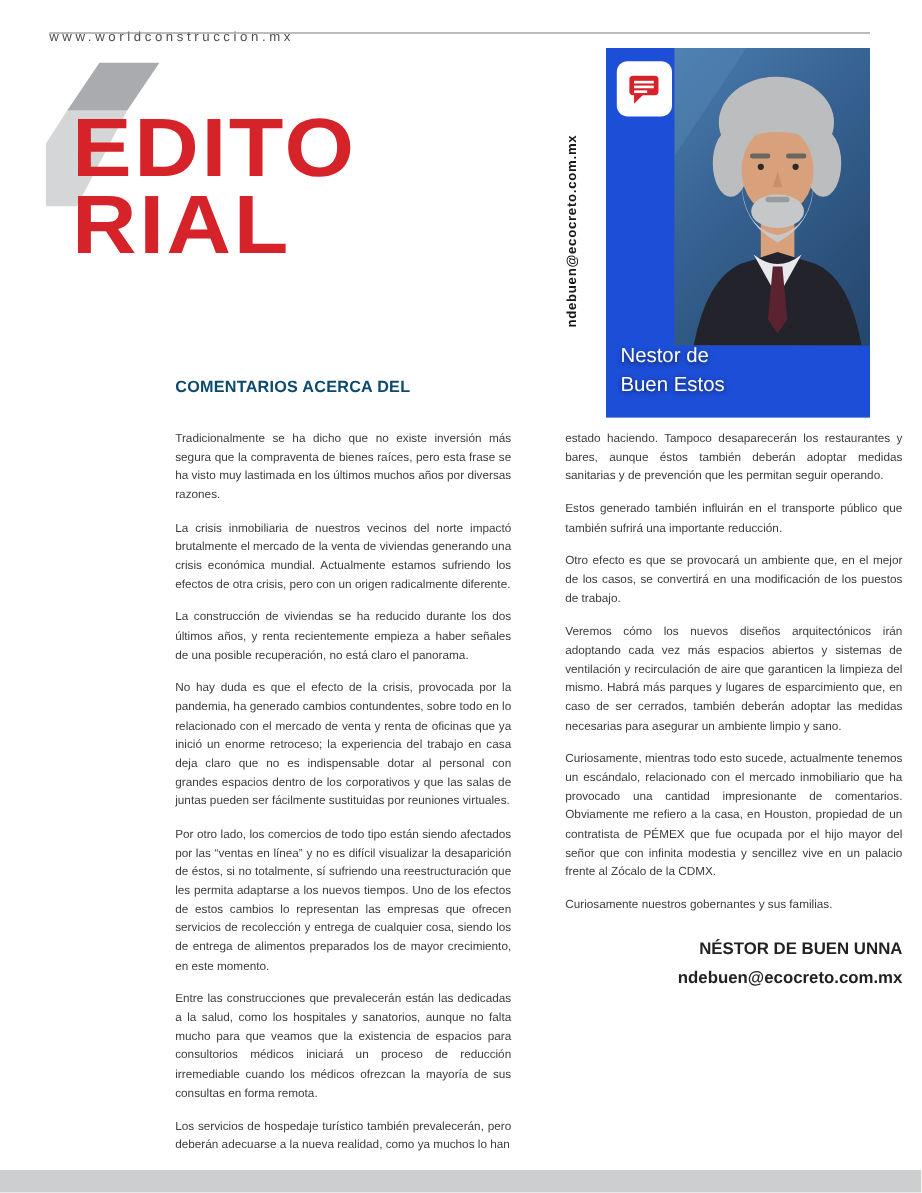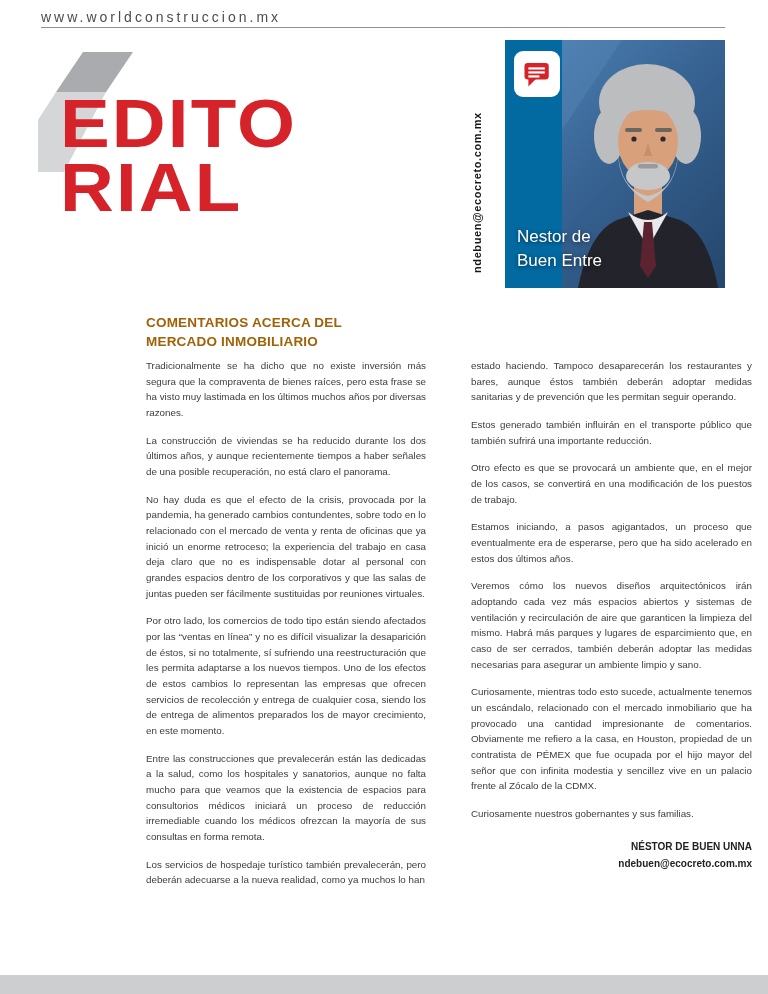--- a/index.html
+++ b/index.html
@@ -1,52 +1,52 @@
 <!DOCTYPE html>
 <html><head>
 <meta charset="utf-8">
 <style>
   html,body{margin:0;padding:0;background:#ffffff;}
   .page{position:relative;width:768px;height:994px;background:#ffffff;overflow:hidden;
         font-family:"Liberation Sans", sans-serif;color:#3a3a3a;}
 
-  .site{position:absolute;left:41px;top:9px;font-size:14px;letter-spacing:3px;color:#4d4d4d;}
+  .site{position:absolute;left:41px;top:25px;font-size:11px;letter-spacing:3px;color:#4d4d4d;}
   .rule{position:absolute;left:41px;top:27px;width:684px;height:1px;background:#8f9092;}
 
   .gray-band{position:absolute;left:38px;top:52px;width:95px;height:120px;}
 
   .title{position:absolute;left:60px;top:92px;color:#d6232a;font-weight:bold;
          font-size:69px;line-height:0.93;letter-spacing:2px;transform:scaleX(1.08);
          transform-origin:left top;}
   .title span{display:block;}
 
   .vemail{position:absolute;left:471px;top:88px;height:185px;writing-mode:vertical-rl;
           transform:rotate(180deg);font-weight:bold;font-size:11px;letter-spacing:0.6px;
           color:#17171a;}
 
-  .card{position:absolute;left:505px;top:40px;width:220px;height:248px;background:#0369a1;}
+  .card{position:absolute;left:505px;top:40px;width:220px;height:308px;background:#1d4ed8;}
   .icon-box{position:absolute;left:9px;top:11px;width:46px;height:46px;background:#ffffff;
             border-radius:9px;display:flex;align-items:center;justify-content:center;z-index:3;}
   .photo{position:absolute;left:57px;top:0;width:163px;height:248px;overflow:hidden;
          background:linear-gradient(135deg,#4a7cb0 0%,#35608f 45%,#24466c 100%);}
   .photo svg{display:block;width:163px;height:248px;}
   .aname{position:absolute;left:12px;bottom:14px;z-index:2;color:#ffffff;font-size:17px;
          line-height:1.45;text-shadow:0 1px 4px rgba(0,0,0,.55);}
   .aname span{display:block;}
 
-  .heading{position:absolute;left:146px;top:314px;color:#a16207;font-weight:bold;
+  .heading{position:absolute;left:146px;top:314px;color:#0c4a6e;font-weight:bold;
            font-size:13.5px;line-height:1.4;letter-spacing:0.2px;}
   .heading span{display:block;}
 
   .col{position:absolute;top:358px;font-size:9.8px;line-height:1.6;text-align:justify;color:#3c3c3c;}
   .col-left{left:146px;width:280px;}
   .col-right{left:444px;width:281px;margin-left:27px;}
   .col p{margin:0 0 12px 0;}
 
-  .sig{margin-top:16px;text-align:right;font-weight:bold;font-size:10px;line-height:1.7;color:#222;}
+  .sig{margin-top:16px;text-align:right;font-weight:bold;font-size:14px;line-height:1.7;color:#222;}
 
   .footer{position:absolute;left:0;bottom:0;width:768px;height:19px;background:#cdced0;}
 </style>
 </head>
 <body>
 
 <div class="page">
 
   <div class="site">www.worldconstruccion.mx</div>
   <div class="rule"></div>
@@ -104,43 +104,42 @@
         <path d="M56 112 Q58 150 86 156 Q114 150 116 112 Q116 146 86 162 Q56 146 56 112 Z" fill="#c6c7c9"></path>
         <ellipse cx="86" cy="136" rx="22" ry="14" fill="#c6c7c9"></ellipse>
         <rect x="76" y="124" width="20" height="4.5" rx="2.2" fill="#9a9a9c"></rect>
 
         <path d="M50 84 Q60 60 86 58 Q112 60 122 84 Q112 70 86 70 Q60 70 50 84 Z" fill="#bcbdbf"></path>
       </svg>
     </div>
 
     <div class="aname">
       <span>Nestor de</span>
-      <span>Buen Entre</span>
+      <span>Buen Estos</span>
     </div>
   </div>
 
   <div class="heading">
     <span>COMENTARIOS ACERCA DEL</span>
-    <span>MERCADO INMOBILIARIO</span>
   </div>
 
   <div class="col col-left">
     <p>Tradicionalmente se ha dicho que no existe inversión más segura que la compraventa de bienes raíces, pero esta frase se ha visto muy lastimada en los últimos muchos años por diversas razones.</p>
-    <p>La construcción de viviendas se ha reducido durante los dos últimos años, y aunque recientemente tiempos a haber señales de una posible recuperación, no está claro el panorama.</p>
+    <p>La crisis inmobiliaria de nuestros vecinos del norte impactó brutalmente el mercado de la venta de viviendas generando una crisis económica mundial.  Actualmente estamos sufriendo los efectos de otra crisis, pero con un origen radicalmente diferente.</p>
+    <p>La construcción de viviendas se ha reducido durante los dos últimos años, y renta recientemente empieza a haber señales de una posible recuperación, no está claro el panorama.</p>
     <p>No hay duda es que el efecto de la crisis, provocada por la pandemia, ha generado cambios contundentes, sobre todo en lo relacionado con el mercado de venta y renta de oficinas que ya inició un enorme retroceso; la experiencia del trabajo en casa deja claro que no es indispensable dotar al personal con grandes espacios dentro de los corporativos y que las salas de juntas pueden ser fácilmente sustituidas por reuniones virtuales.</p>
     <p>Por otro lado, los comercios de todo tipo están siendo afectados por las “ventas en línea” y no es difícil visualizar la desaparición de éstos, si no totalmente, sí sufriendo una reestructuración que les permita adaptarse a los nuevos tiempos.  Uno de los efectos de estos cambios lo representan las empresas que ofrecen servicios de recolección y entrega de cualquier cosa, siendo los de entrega de alimentos preparados los de mayor crecimiento, en este momento.</p>
     <p>Entre las construcciones que prevalecerán están las dedicadas a la salud, como los hospitales y sanatorios, aunque no falta mucho para que veamos que la existencia de espacios para consultorios médicos iniciará un proceso de reducción irremediable cuando los médicos ofrezcan la mayoría de sus consultas en forma remota.</p>
     <p>Los servicios de hospedaje turístico también prevalecerán, pero deberán adecuarse a la nueva realidad, como ya muchos lo han</p>
   </div>
 
   <div class="col col-right">
     <p>estado haciendo.  Tampoco desaparecerán los restaurantes y bares, aunque éstos también deberán adoptar medidas sanitarias y de prevención que les permitan seguir operando.</p>
     <p>Estos generado también influirán en el transporte público que también sufrirá una importante reducción.</p>
     <p>Otro efecto es que se provocará un ambiente que, en el mejor de los casos, se convertirá en una modificación de los puestos de trabajo.</p>
-    <p>Estamos iniciando, a pasos agigantados, un proceso que eventualmente era de esperarse, pero que ha sido acelerado en estos dos últimos años.</p>
     <p>Veremos cómo los nuevos diseños arquitectónicos irán adoptando cada vez más espacios abiertos y sistemas de ventilación y recirculación de aire que garanticen la limpieza del mismo.  Habrá más parques y lugares de esparcimiento que, en caso de ser cerrados, también deberán adoptar las medidas necesarias para asegurar un ambiente limpio y sano.</p>
     <p>Curiosamente, mientras todo esto sucede, actualmente tenemos un escándalo, relacionado con el mercado inmobiliario que ha provocado una cantidad impresionante de comentarios.  Obviamente me refiero a la casa, en Houston, propiedad de un contratista de PÉMEX que fue ocupada por el hijo mayor del señor que con infinita modestia y sencillez vive en un palacio frente al Zócalo de la CDMX.</p>
     <p>Curiosamente nuestros gobernantes y sus familias.</p>
     <div class="sig">
       <div>NÉSTOR DE BUEN UNNA</div>
       <div>ndebuen@ecocreto.com.mx</div>
     </div>
   </div>
 
   <div class="footer"></div>

